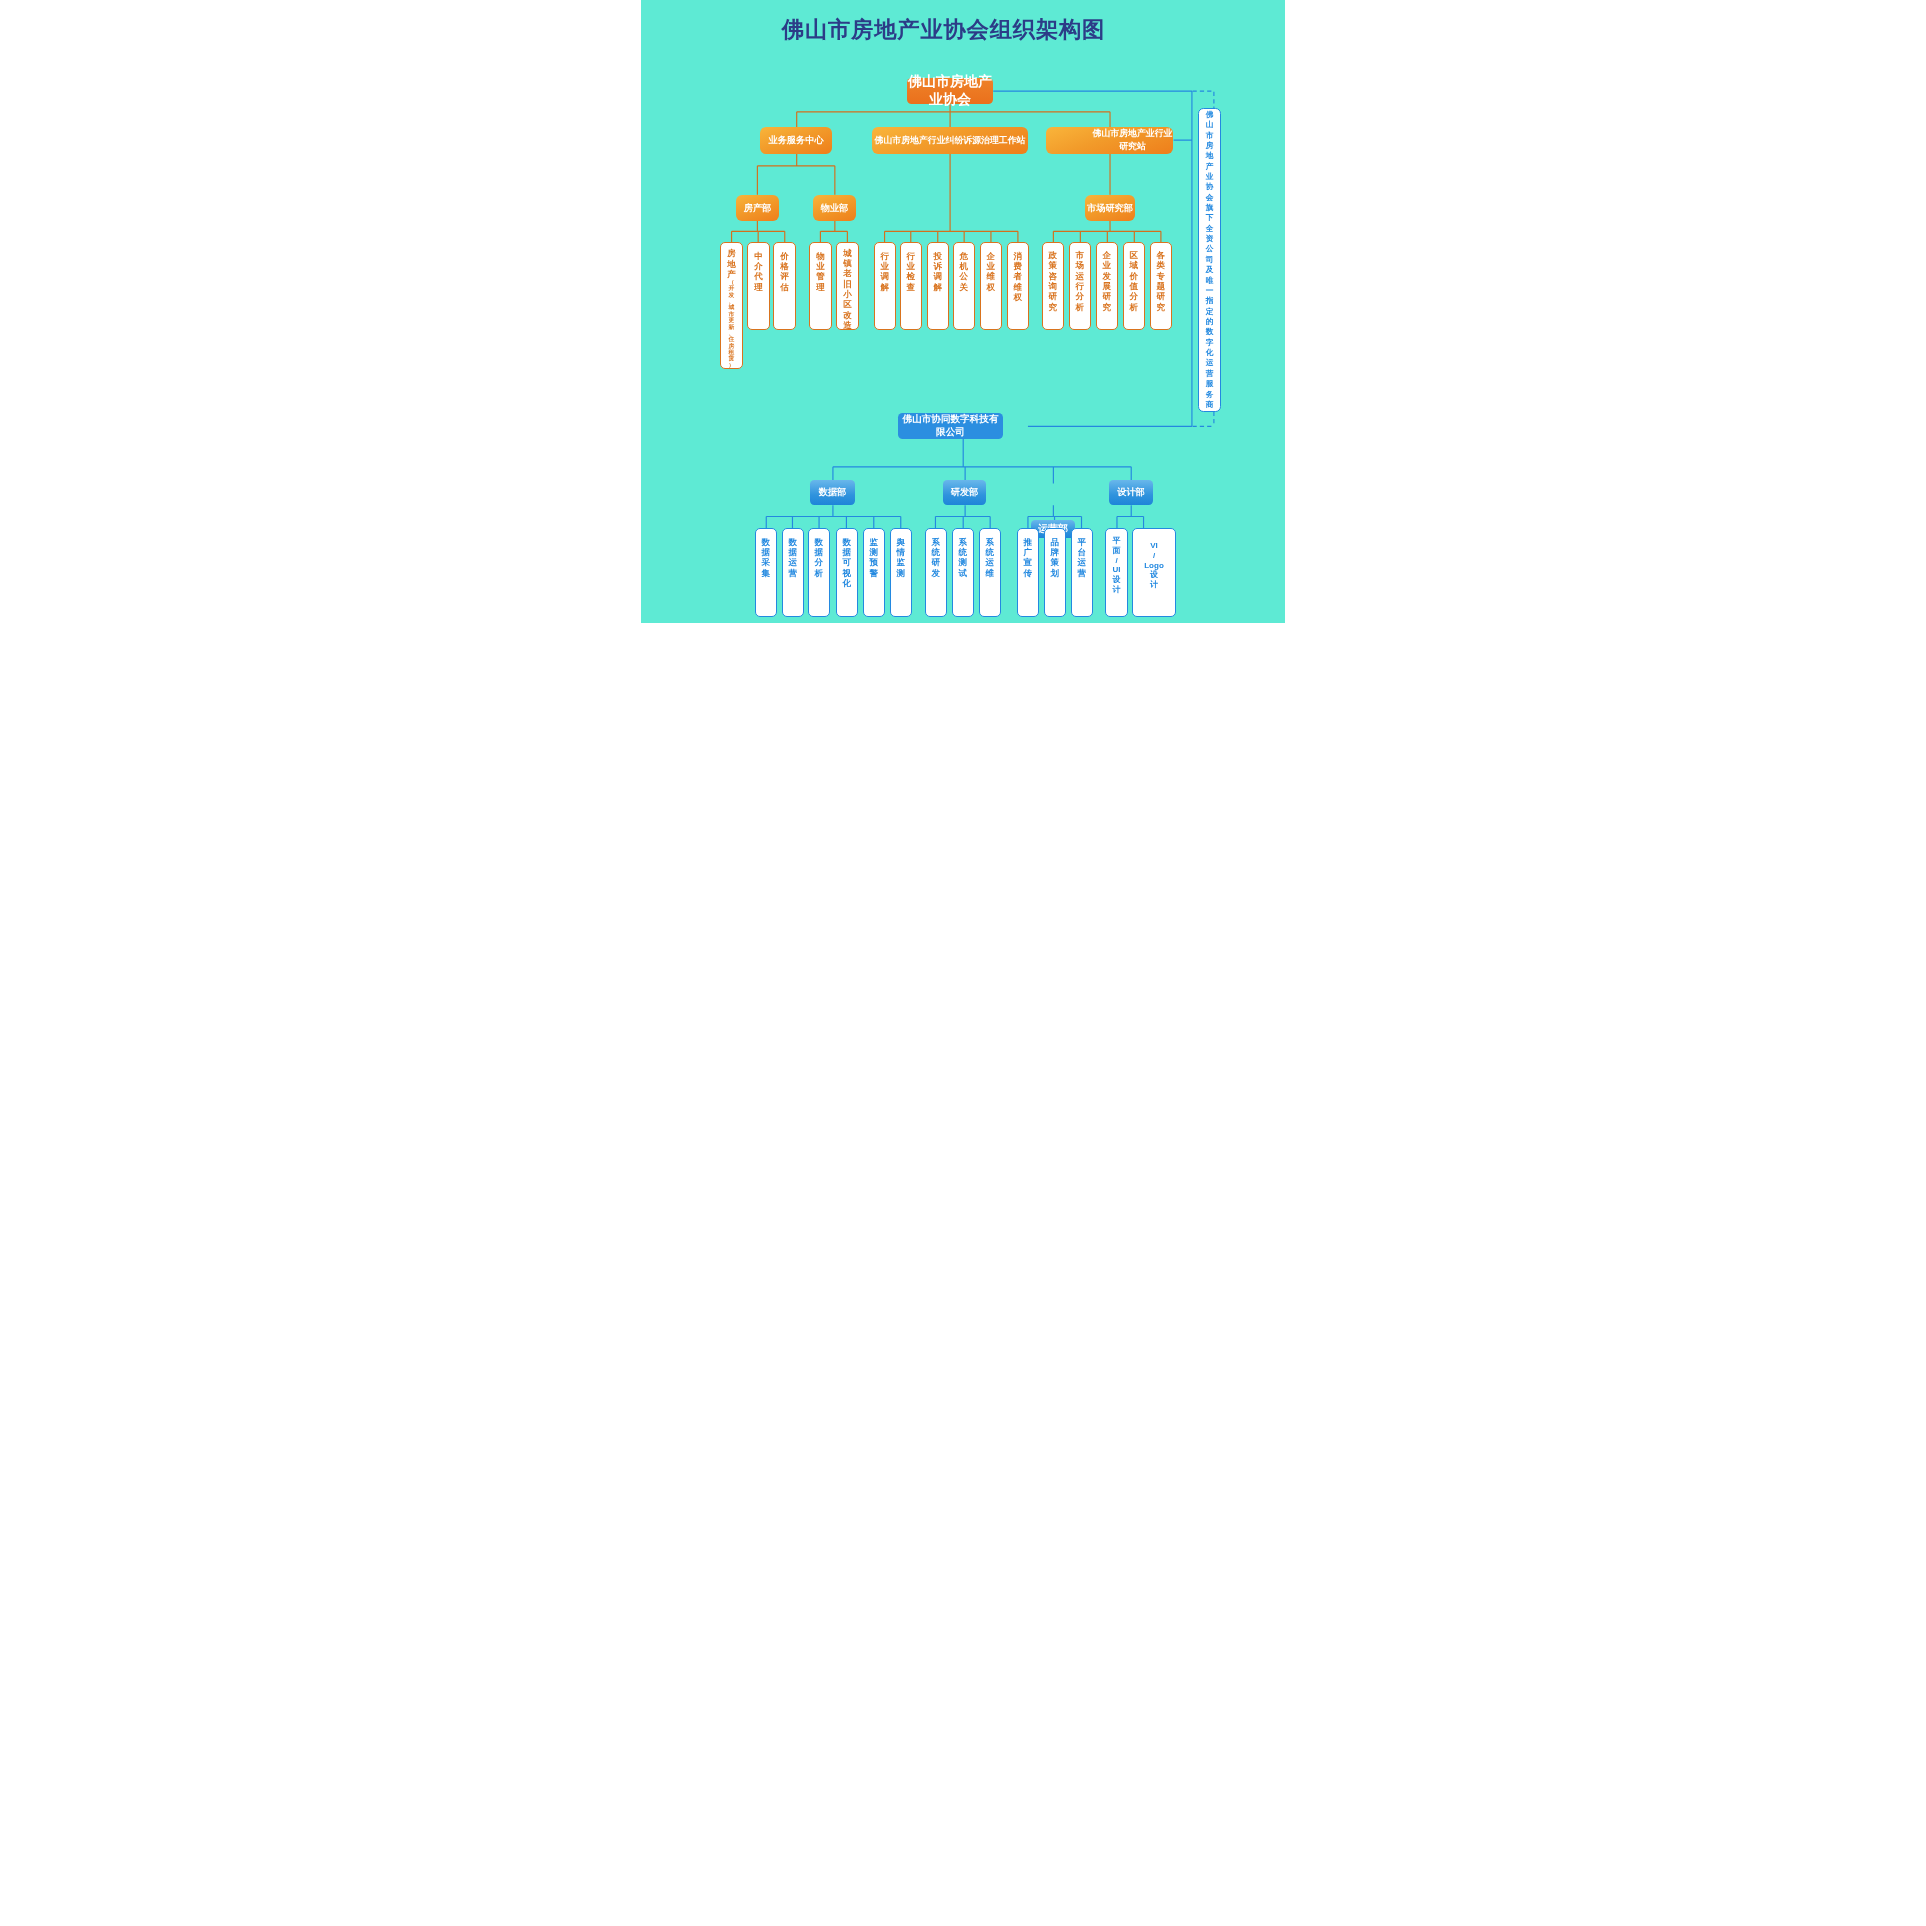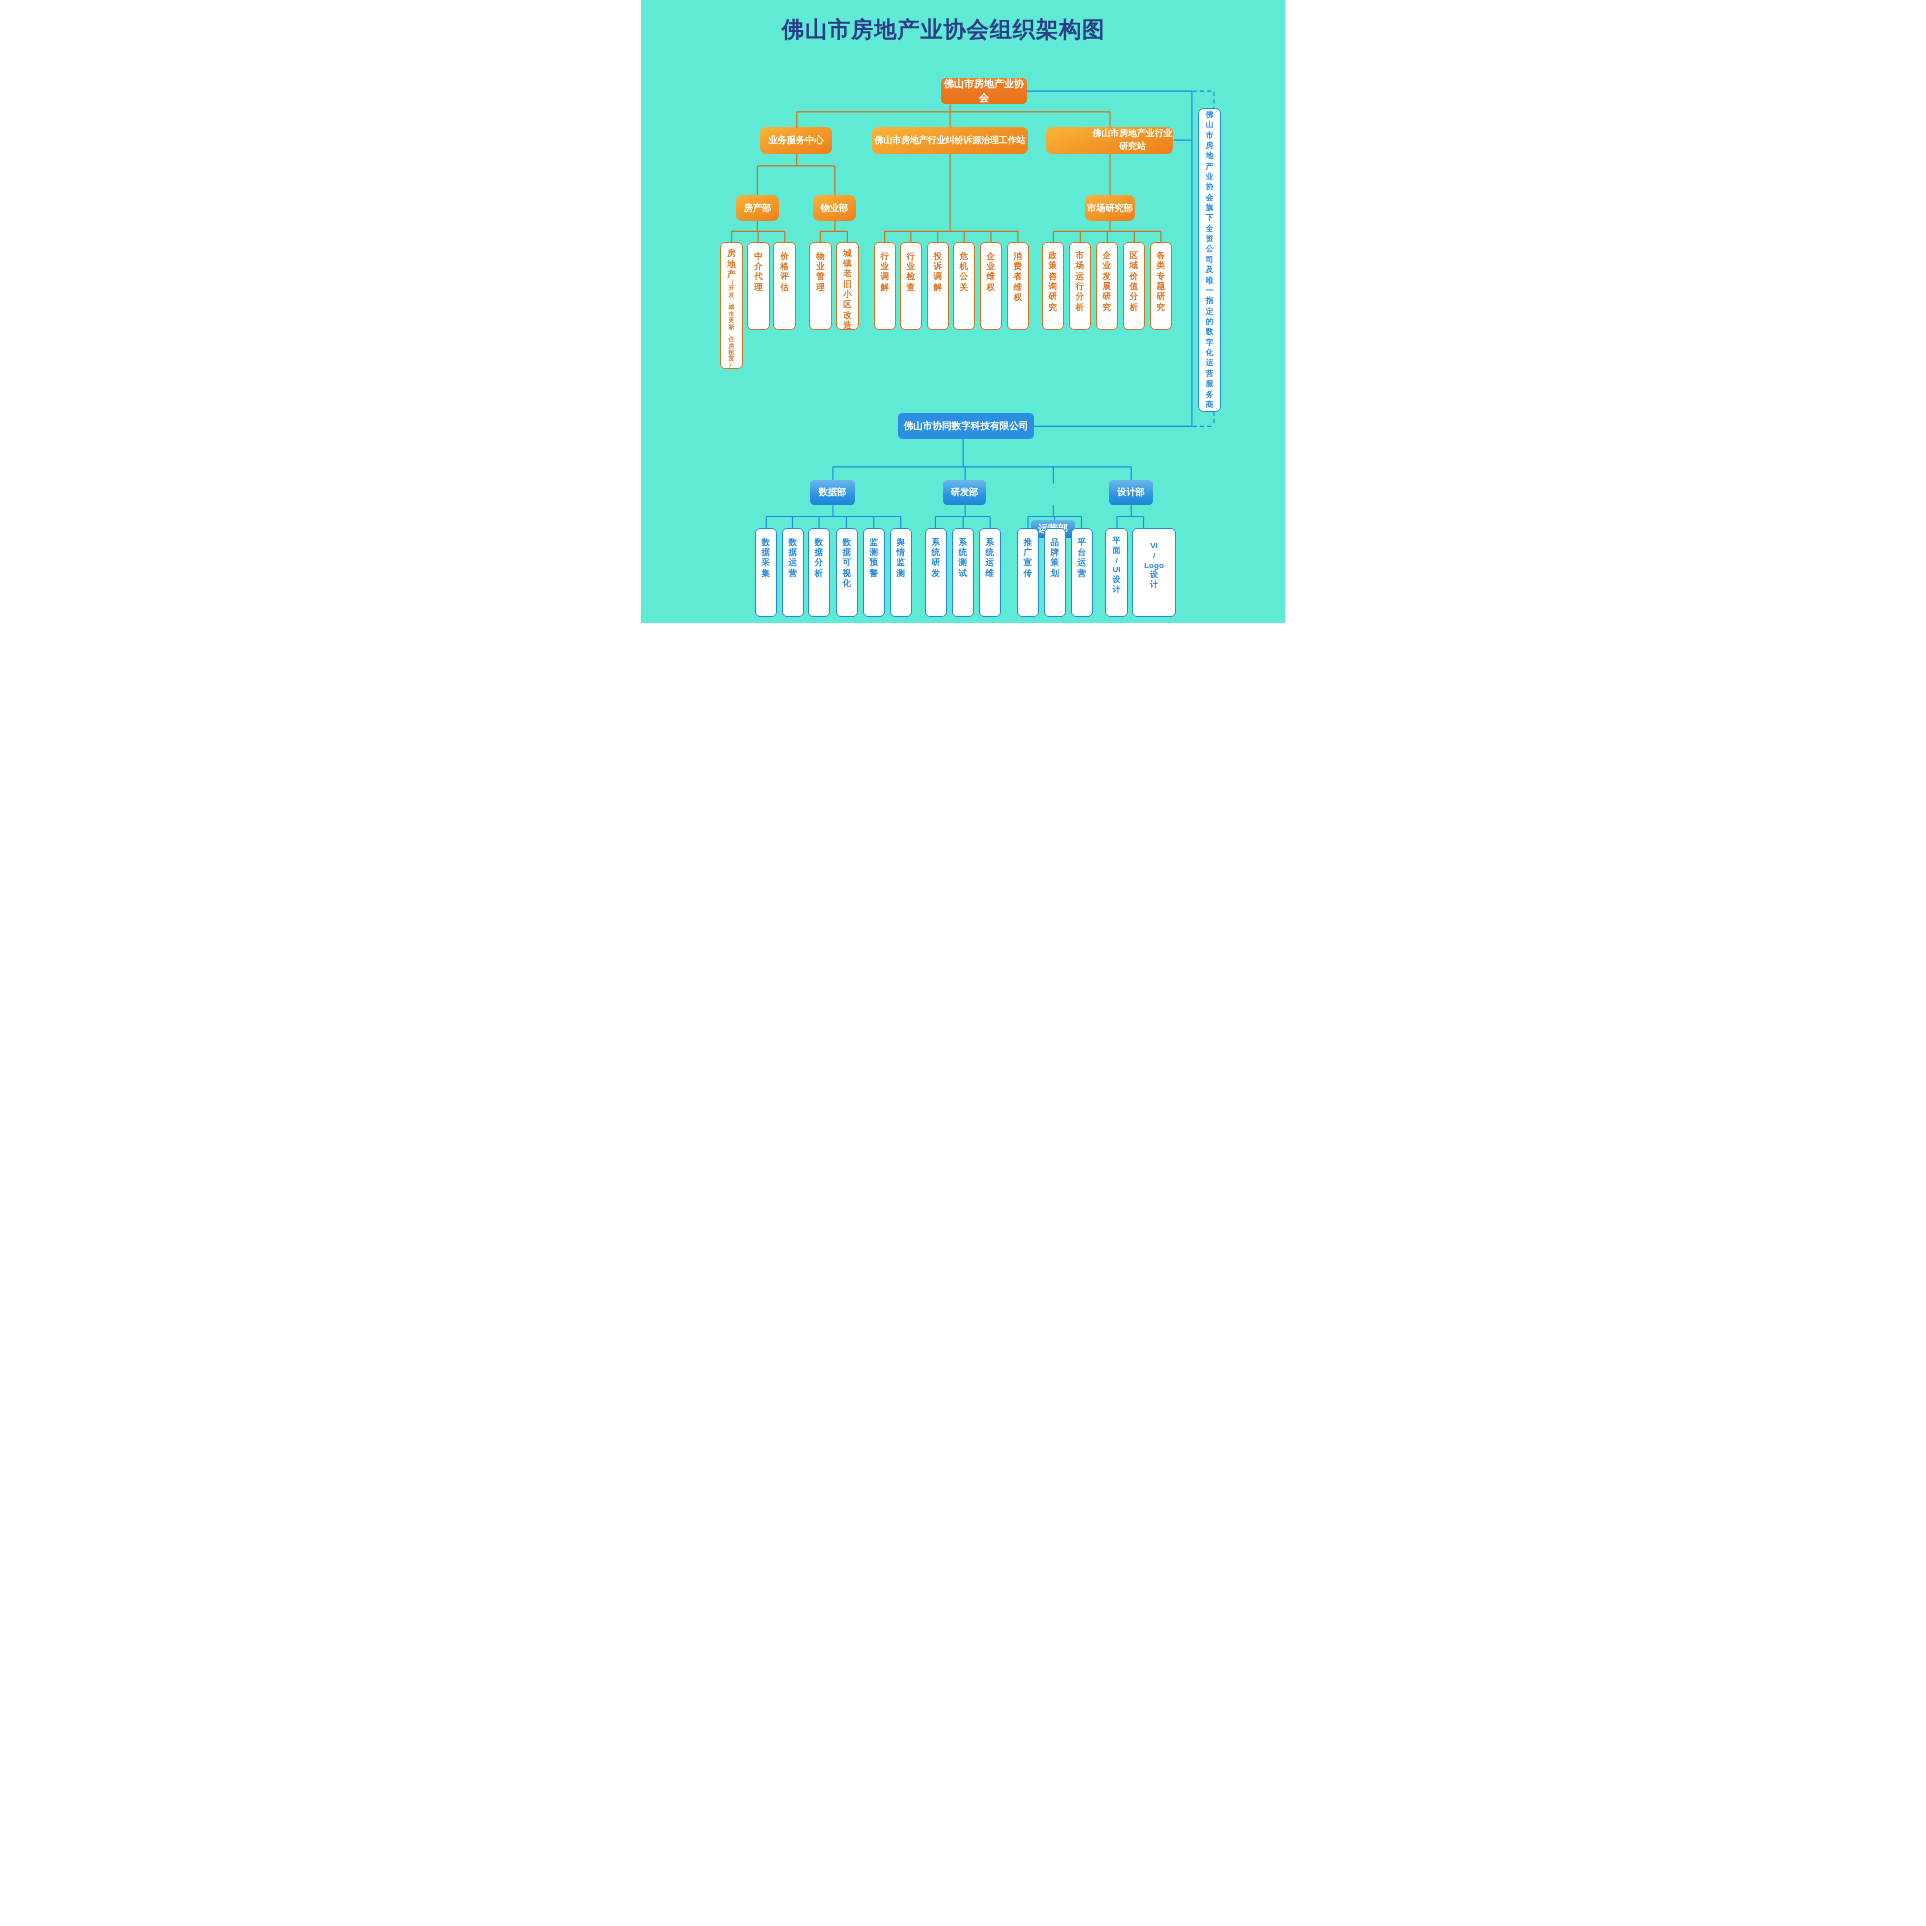--- a/index.html
+++ b/index.html
@@ -43,21 +43,21 @@
              M836 1139 V1211 M498 1211 H1272
              M498 1211 V1254 M841 1211 V1254 M1070 1211 V1254 M1272 1211 V1254
              M498 1311 V1340 M325 1340 H674
              M325 1340 V1371 M393 1340 V1371 M462 1340 V1371 M533 1340 V1371 M604 1340 V1371 M674 1340 V1371
              M841 1311 V1340 M764 1340 H906 M764 1340 V1371 M836 1340 V1371 M906 1340 V1371
              M1070 1311 V1340 M1004 1340 H1143 M1004 1340 V1371 M1073 1340 V1371 M1143 1340 V1371
              M1272 1311 V1340 M1235 1340 H1304 M1235 1340 V1371 M1304 1340 V1371"></path>
     <path fill="none" stroke="#2488DF" stroke-width="3" stroke-dasharray="11 8" d="M1431 236 H1488 M1486.5 238 V280 M1431 1106 H1488 M1486.5 1068 V1106"></path>
   </svg>
 
-  <div class="bx o-solid" style="left:266px;top:78px;width:86px;height:26px;font-size:10px;margin-left:34px;">
+  <div class="bx o-solid" style="left:266px;top:78px;width:86px;height:26px;font-size:14px;">
     <span>佛山市房地产业协会</span>
   </div>
 
   <div class="bx o-grad" style="left:119px;top:127px;width:72px;height:26.6px;font-size:9.2px;">
     <span>业务服务中心</span>
   </div>
   <div class="bx o-grad" style="left:231px;top:127px;width:156px;height:26.6px;font-size:8.9px;">
     <span>佛山市房地产行业纠纷诉源治理工作站</span>
   </div>
   <div class="bx o-grad" style="left:405px;top:127px;width:127px;height:26.6px;font-size:8.9px;padding-left:46px;">
@@ -227,21 +227,21 @@
 数
 字
 化
 运
 营
 服
 务
 商</div>
   </div>
 
-  <div class="bx b-solid" style="left:257px;top:413px;width:136px;height:26px;font-size:9.6px;">
+  <div class="bx b-solid" style="left:257px;top:413px;width:105px;height:26px;font-size:9.6px;">
     <span>佛山市协同数字科技有限公司</span>
   </div>
 
   <div class="bx b-grad" style="left:169px;top:480px;width:45px;height:25px;font-size:9.2px;">
     <span>数据部</span>
   </div>
   <div class="bx b-grad" style="left:302px;top:480px;width:43px;height:25px;font-size:9.2px;">
     <span>研发部</span>
   </div>
   <div class="bx b-grad" style="left:390px;top:480px;width:44px;height:18px;font-size:10px;margin-top:40px;">

